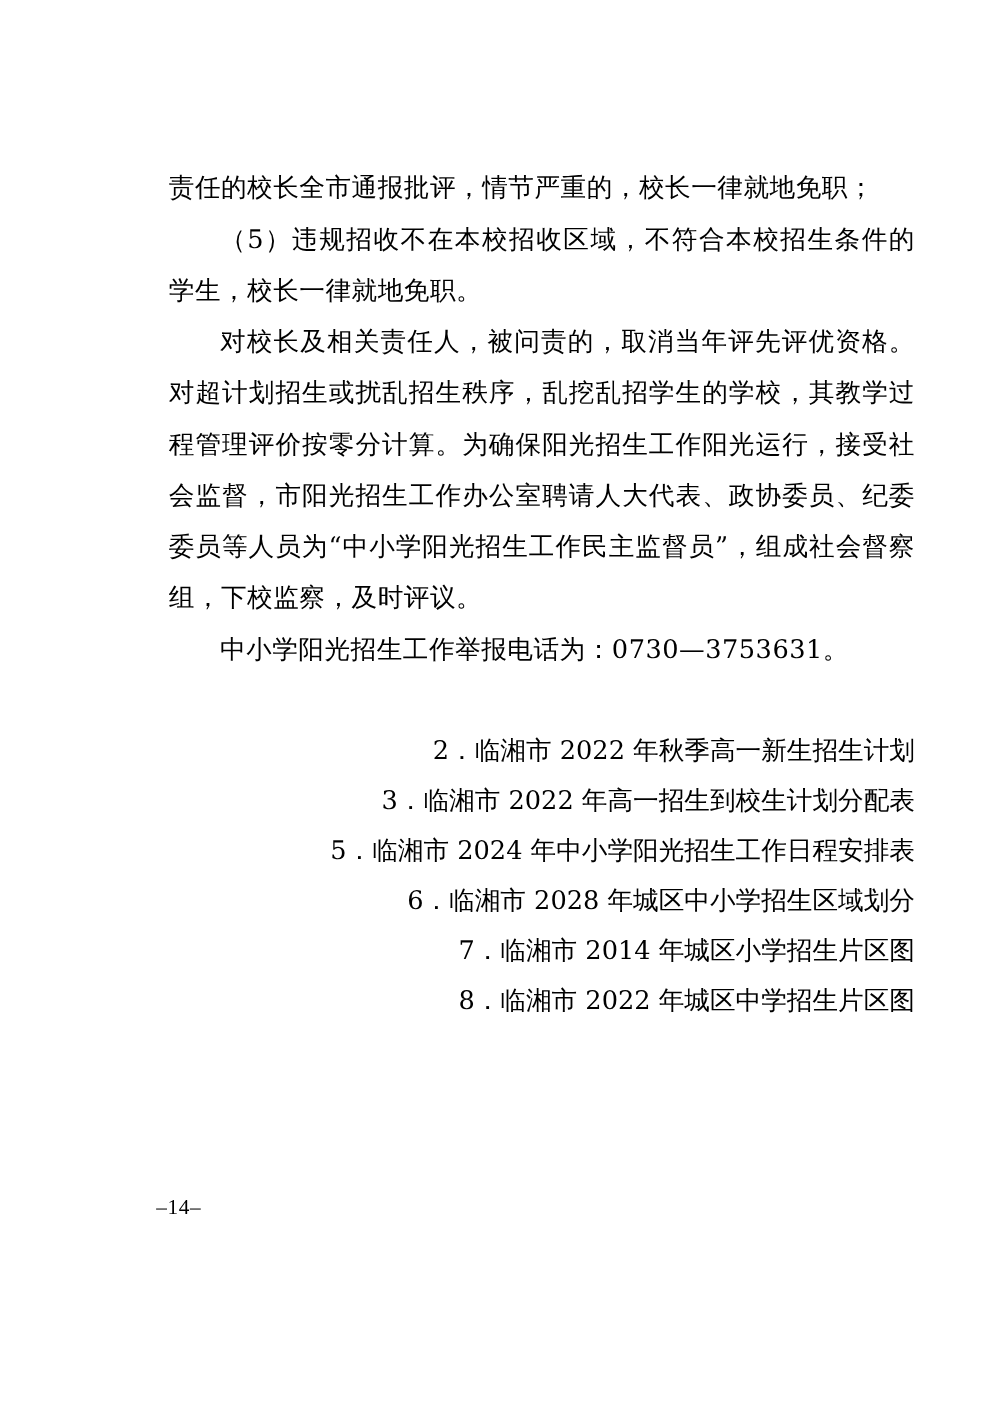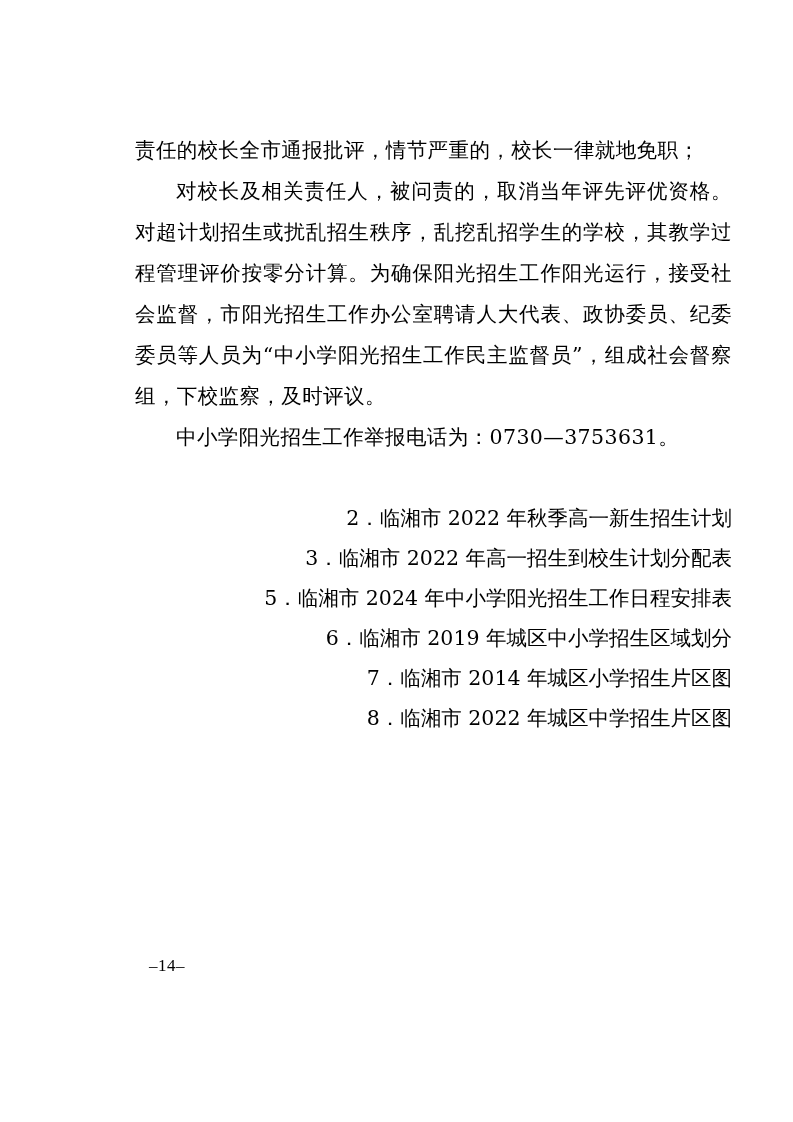--- a/index.html
+++ b/index.html
@@ -49,52 +49,53 @@
   .att-item {
     margin: 0;
     padding-left: 100px;
     text-align: right;
   }
   .att-num {
     display: inline-block;
   }
   .page-number {
     position: absolute;
-    left: 112px;
+    left: 88px;
     bottom: 88px;
     font-size: 17px;
     letter-spacing: 0.5px;
   }
   .latin {
     font-family: "Liberation Serif", "DejaVu Serif", serif;
   }
 </style>
 </head>
 <body>
 
 <div class="page">
 
   <div class="body-text">
     <p class="para">责任的校长全市通报批评，情节严重的，校长一律就地免职；</p>
+    <p class="para-indent">（5）违规招收不在本校招收区域，不符合本校招生条件的学生，校长一律就地免职。</p>
     <p class="para-indent">对校长及相关责任人，被问责的，取消当年评先评优资格。对超计划招生或扰乱招生秩序，乱挖乱招学生的学校，其教学过程管理评价按零分计算。为确保阳光招生工作阳光运行，接受社会监督，市阳光招生工作办公室聘请人大代表、政协委员、纪委委员等人员为“中小学阳光招生工作民主监督员”，组成社会督察组，下校监察，及时评议。</p>
     <p class="para-indent">中小学阳光招生工作举报电话为：0730—3753631。</p>
   </div>
 
   <div class="attachments">
     <p class="att-item">
       <span class="att-num">2．</span><span>临湘市 2022 年秋季高一新生招生计划</span>
     </p>
     <p class="att-item">
       <span class="att-num">3．</span><span>临湘市 2022 年高一招生到校生计划分配表</span>
     </p>
     <p class="att-item">
       <span class="att-num">5．</span><span>临湘市 2024 年中小学阳光招生工作日程安排表</span>
     </p>
     <p class="att-item">
-      <span class="att-num">6．</span><span>临湘市 2019 年城区中小学招生区域划分</span>
+      <span class="att-num">6．</span><span>临湘市 2028 年城区中小学招生区域划分</span>
     </p>
     <p class="att-item">
       <span class="att-num">7．</span><span>临湘市 2014 年城区小学招生片区图</span>
     </p>
     <p class="att-item">
       <span class="att-num">8．</span><span>临湘市 2022 年城区中学招生片区图</span>
     </p>
   </div>
 
   <div class="page-number latin">–14–</div>

